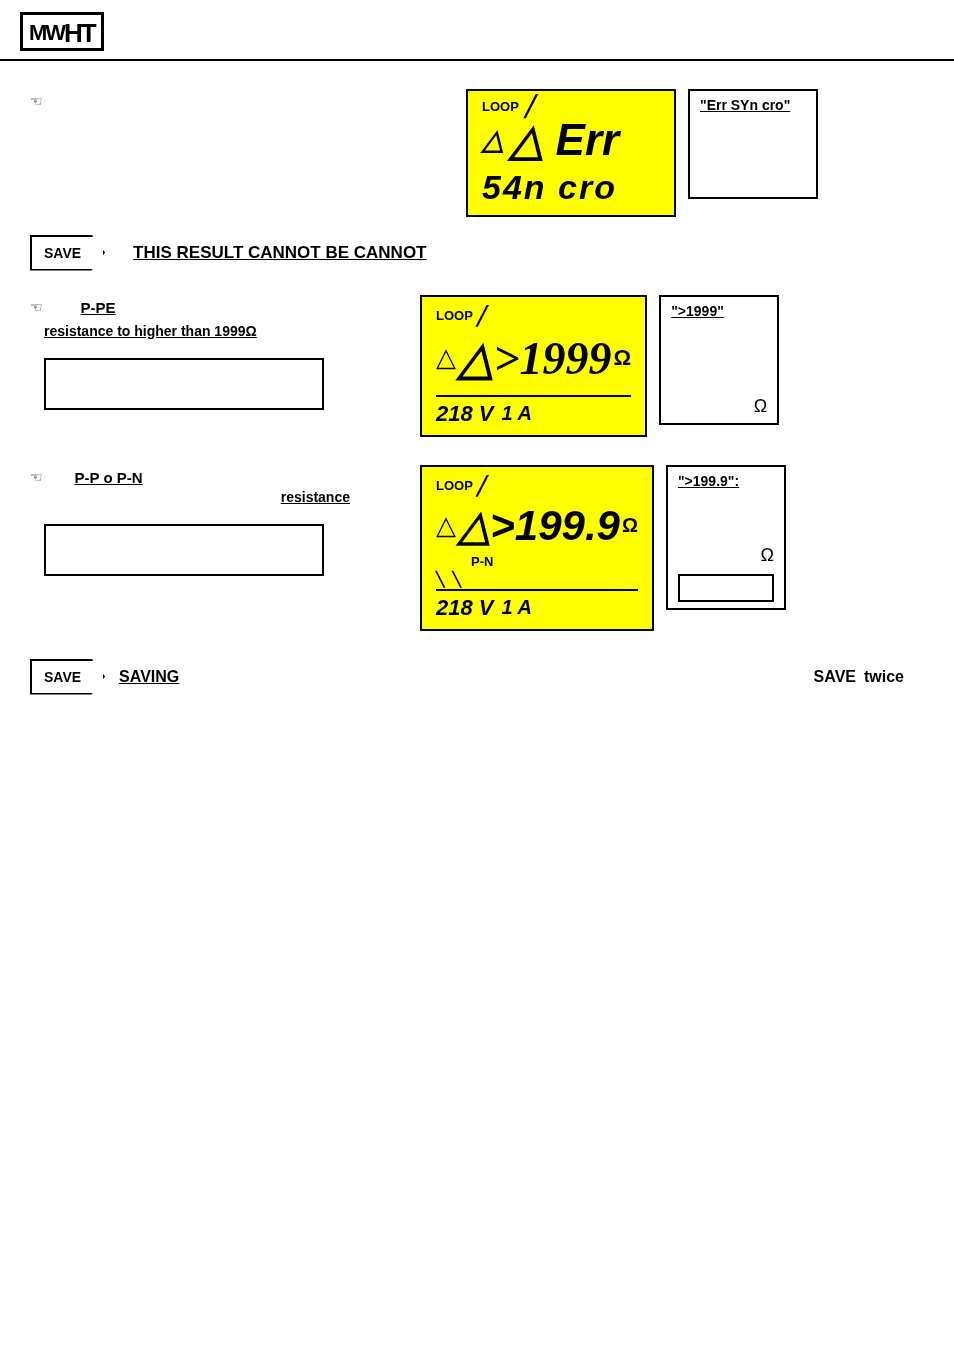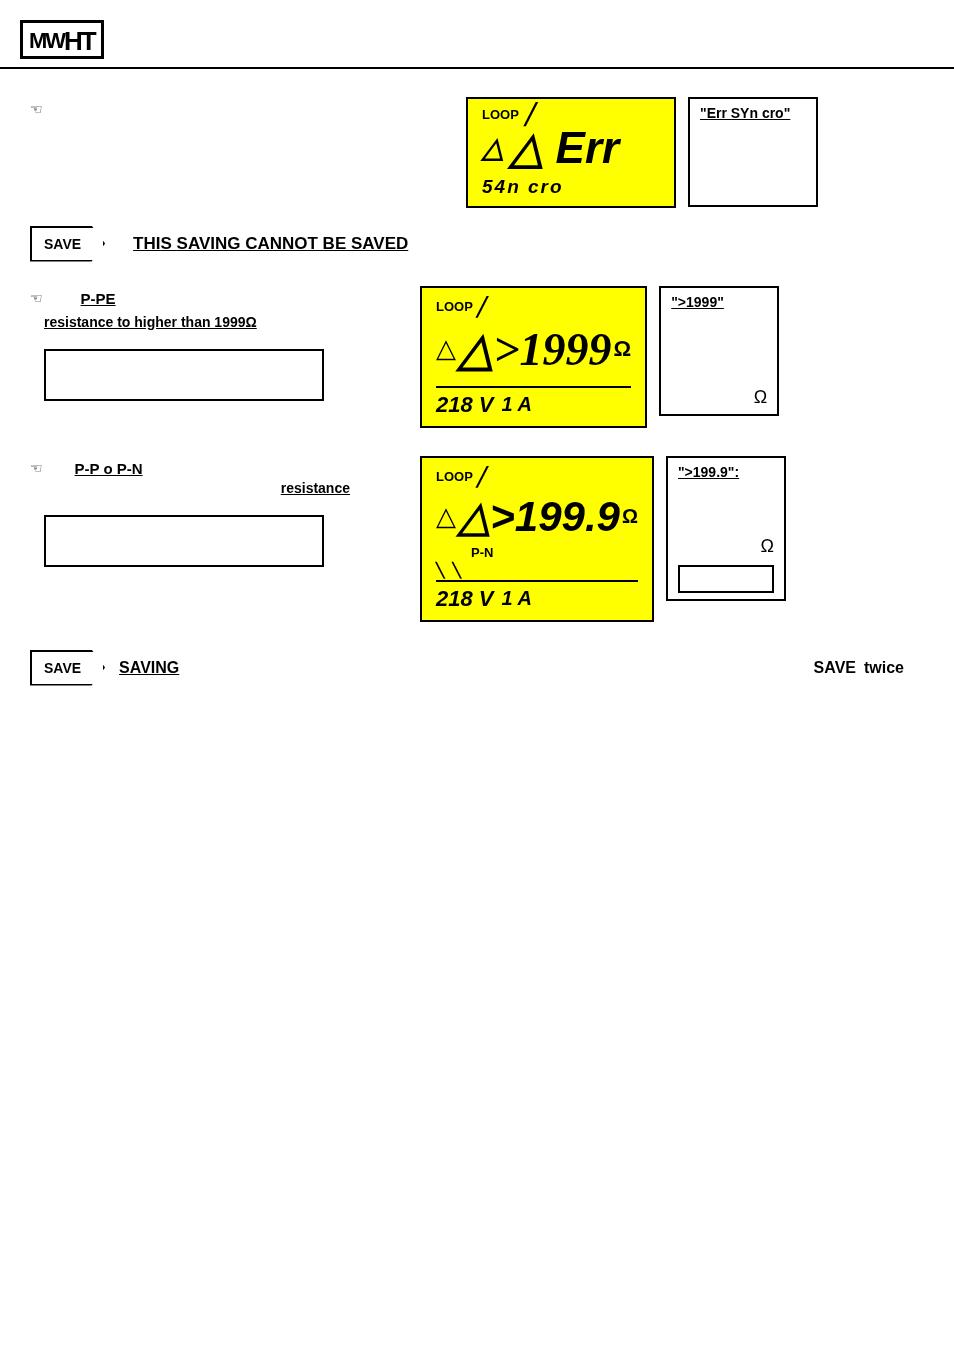--- a/index.html
+++ b/index.html
@@ -7,21 +7,21 @@
       background: #fff;
       font-family: Arial, Helvetica, sans-serif;
       width: 954px;
       min-height: 1351px;
       position: relative;
       overflow-x: hidden;
     }
 
     
     .header {
-      padding: 20px 20px 8px 20px;
+      padding: 12px 20px 8px 20px;
       border-bottom: 2px solid #000;
       display: flex;
       align-items: center;
     }
     .logo {
       font-size: 28px;
       font-weight: 900;
       font-family: Arial Black, Arial, sans-serif;
       letter-spacing: -2px;
       border: 3px solid #000;
@@ -70,21 +70,21 @@
       font-size: 42px;
       font-weight: 900;
       font-style: italic;
       font-family: Arial Black, Arial, sans-serif;
       line-height: 1;
       display: flex;
       align-items: center;
       gap: 4px;
     }
     .display-box .sub-reading {
-      font-size: 19px;
+      font-size: 34px;
       font-weight: 700;
       font-style: italic;
       font-family: Arial Black, Arial, sans-serif;
       margin-top: 6px;
       letter-spacing: 2px;
     }
 
     
     .save-btn {
       border: 2px solid #000;
@@ -182,21 +182,21 @@
 
         <div class="info-box-small" style="min-height:110px; min-width:130px;">
           <span class="info-label" style="font-size:14px; font-weight:bold; text-decoration:underline;">"Err SYn cro"</span>
         </div>
       </div>
     </div>
   </div>
 
   <div class="save-notice" style="margin: 18px 0 24px 0;">
     <div class="save-btn" style="font-size:14px; font-weight:bold; border:2px solid #000; padding:8px 22px 8px 12px; display:inline-block; clip-path:polygon(0 0, 82% 0, 100% 50%, 82% 100%, 0 100%); background:#fff;">SAVE</div>
-    <span class="save-notice-text" style="font-size:17px; font-weight:bold; text-decoration:underline; margin-left:8px;">THIS SAVING CANNOT BE SAVED</span>
+    <span class="save-notice-text" style="font-size:17px; font-weight:bold; text-decoration:underline; margin-left:8px;">THIS RESULT CANNOT BE CANNOT</span>
   </div>
 
   <div class="section" style="margin-bottom:28px;">
     <div style="display:flex; align-items:flex-start; gap:0px;">
 
       <div style="width:390px; padding-top:4px;">
         <div style="display:flex; align-items:flex-start; gap:4px; margin-bottom:6px;">
           <span class="cursor-icon" style="font-size:14px;">☞</span>
           <span style="font-size:15px; font-weight:bold; text-decoration:underline; margin-left:30px;">P-PE</span>
         </div>

